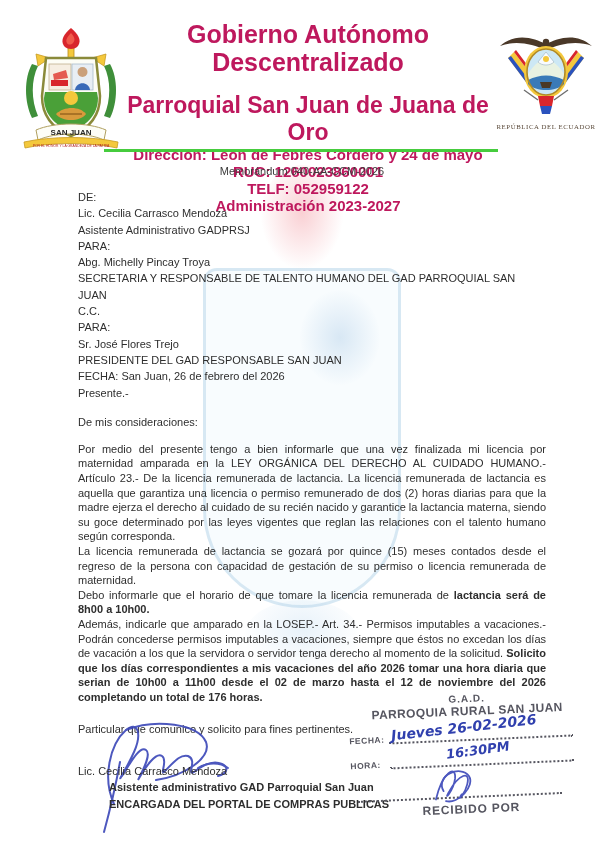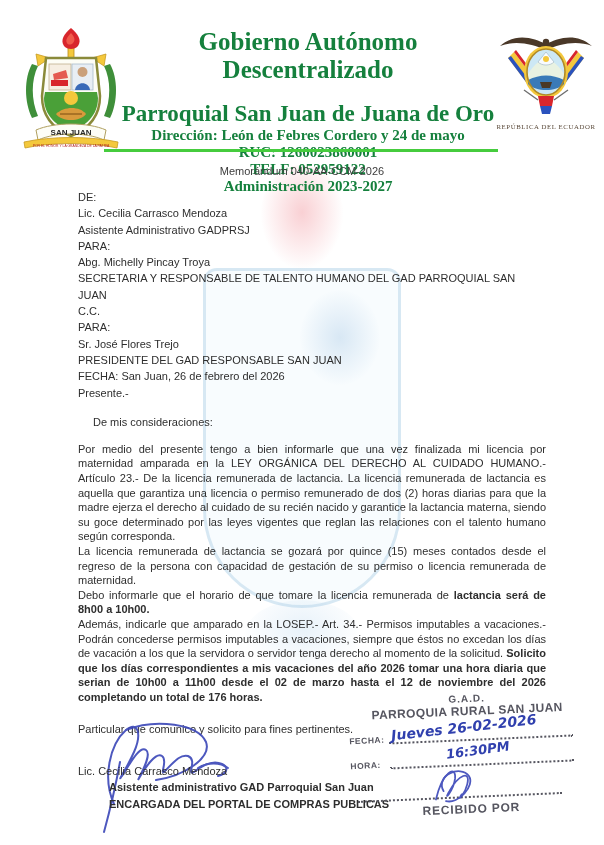--- a/index.html
+++ b/index.html
@@ -34,36 +34,36 @@
   }
 
   
   .seal-left  { position:absolute; left:16px;  top:26px; }
   .seal-right { position:absolute; left:490px; top:30px; width:112px; text-align:center; }
   .seal-right .caption {
     font-family:"Liberation Serif", serif; font-size:6.8px; letter-spacing:0.6px;
     color:#5a4a3a; margin-top:3px; white-space:nowrap;
   }
   .header-center {
-    position:absolute; left:112px; top:28px; width:392px; text-align:center;
-    font-family:Liberation Serif, serif; font-weight:bold; color:#15803d;
+    position:absolute; left:112px; top:20px; width:392px; text-align:center;
+    font-family:Liberation Sans, sans-serif; font-weight:bold; color:#be185d;
   }
   .hdr-t1 { font-size:25px; line-height:28px; }
   .hdr-t2 { font-size:23px; line-height:27px;margin-top:16px; }
   .hdr-sm { font-size:15px;  line-height:17px; }
   .green-rule { position:absolute; left:104px; top:149px; width:394px; height:3px; background:#46cc3e; }
 
   .memo-number { position:absolute; left:0; top:165px; width:604px; text-align:center; font-size:11px; color:#3c3c3c; }
 
   
   .content { position:absolute; left:78px; top:189px; width:468px; font-size:11px; color:#2e2e2e; }
   .addr { line-height:16.3px; }
   .addr .b { font-weight:normal; }
   .addr .asunto-line { text-align:justify; }
-  .salutation { margin-top:14px; line-height:15px;margin-left:15px; }
+  .salutation { margin-top:14px; line-height:15px; }
   .paragraphs { margin-top:12px; text-align:justify; line-height:14.6px; }
   .paragraphs .b { font-weight:bold; }
   .closing { margin-top:17px; line-height:15px; }
 
   
   .sig-svg { position:absolute; left:80px; top:718px; }
   .sig-block { position:absolute; left:78px; top:763px; line-height:16.3px; font-size:11px; }
   .sig-block .b { font-weight:bold;margin-left:31px; }
 
   

